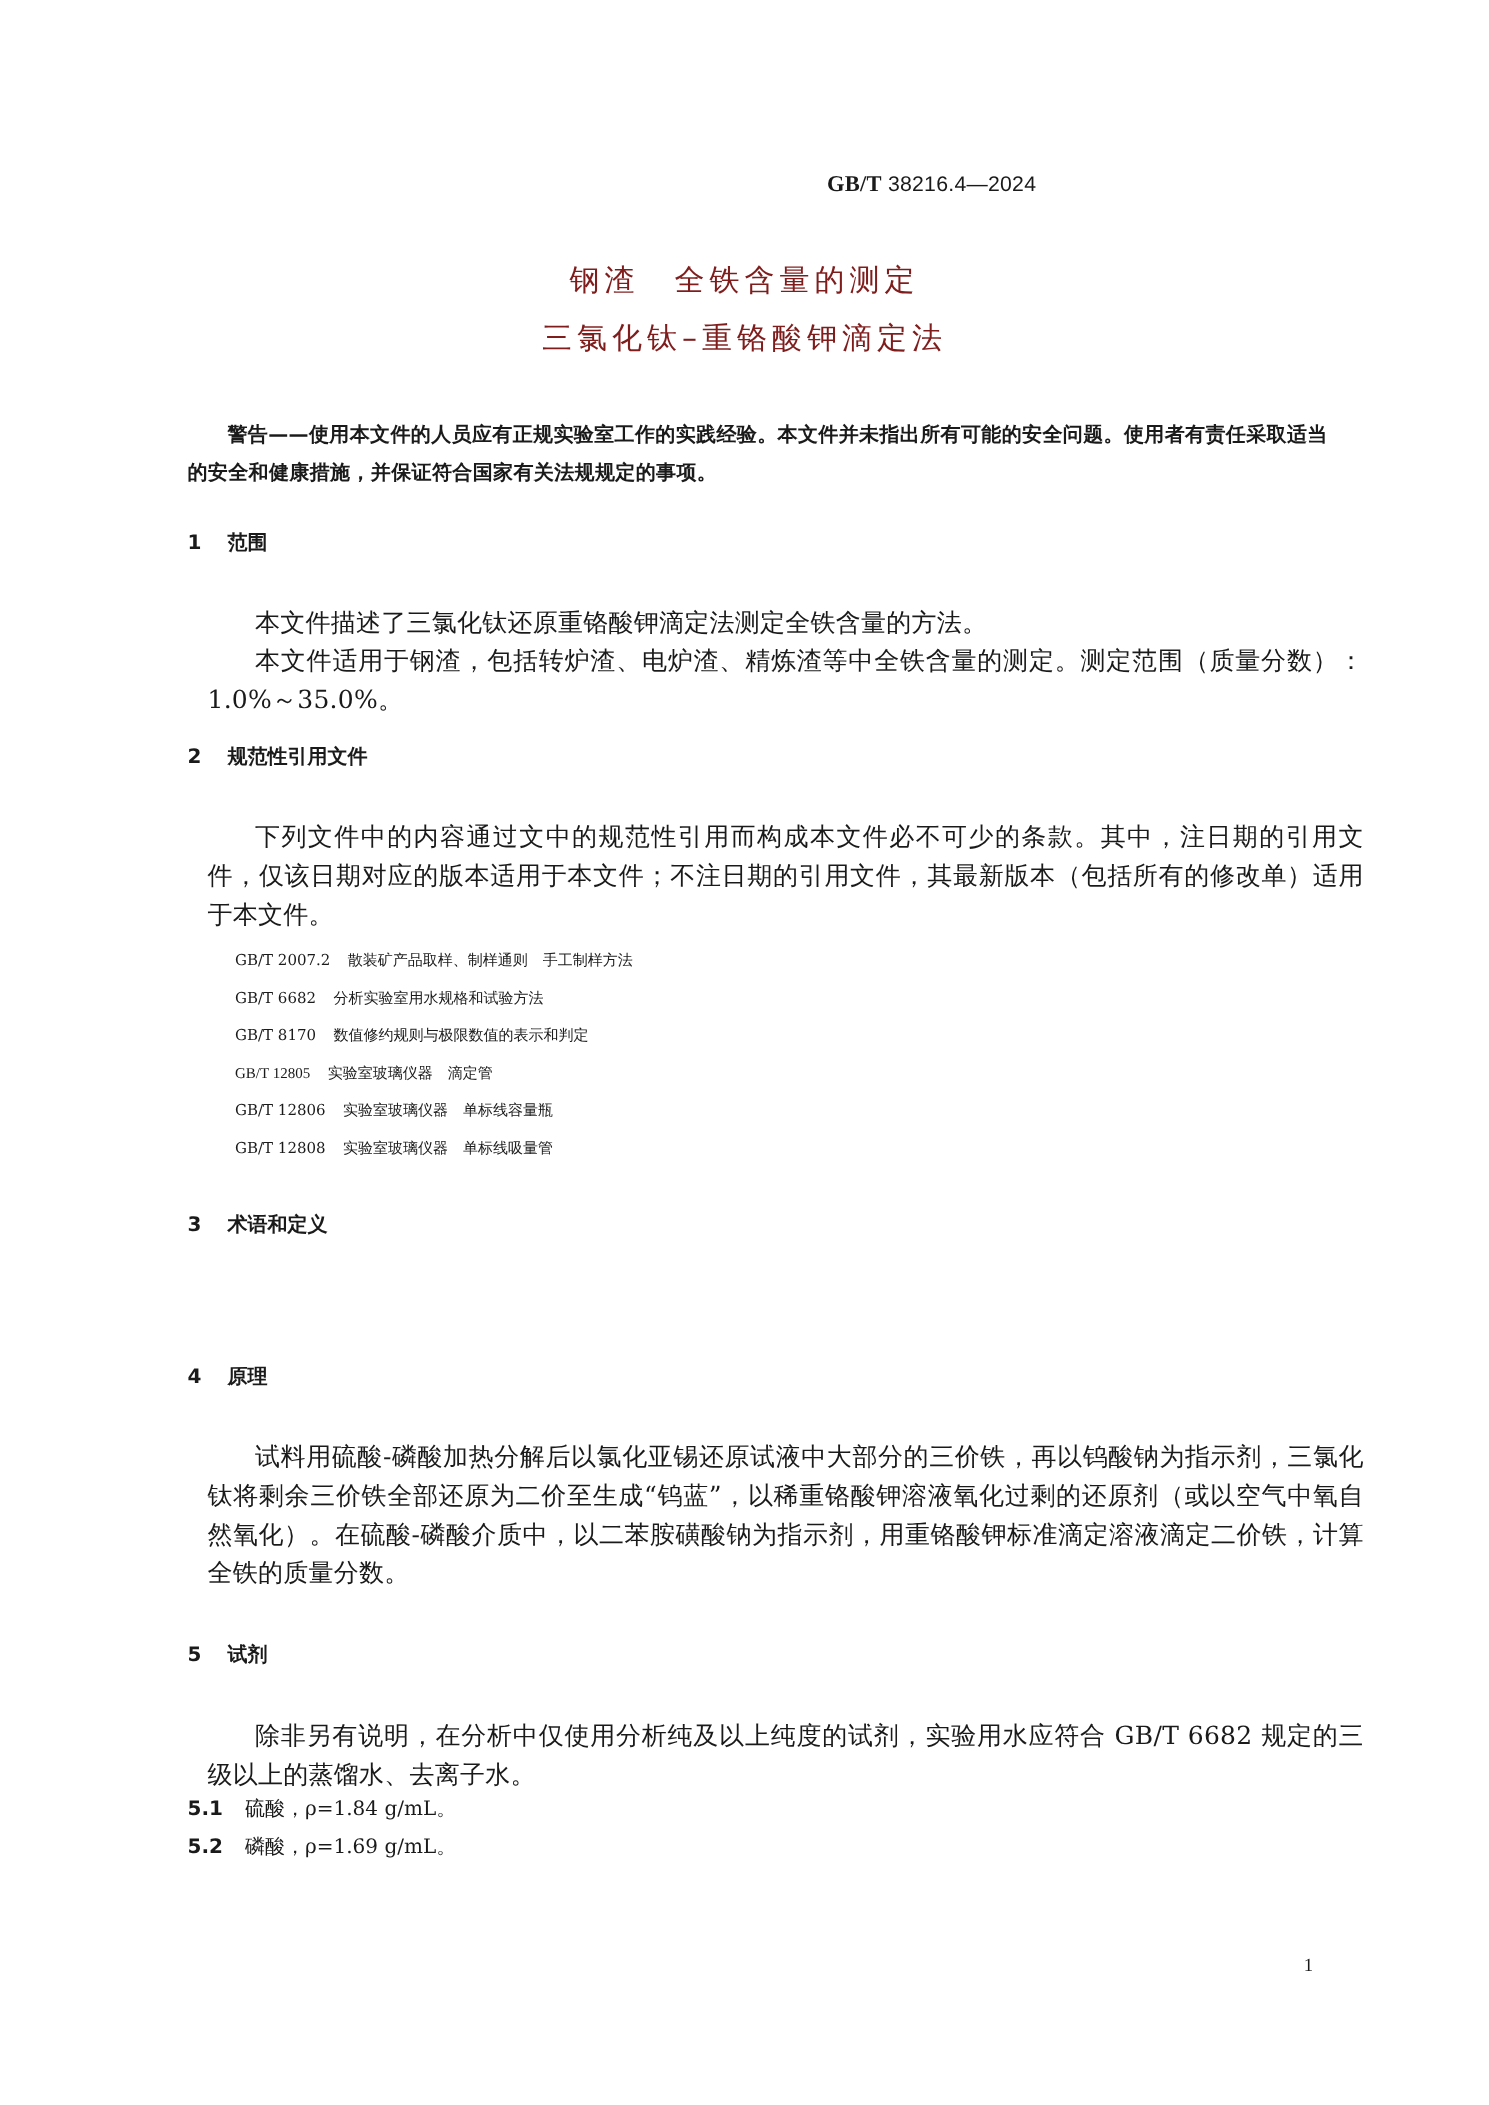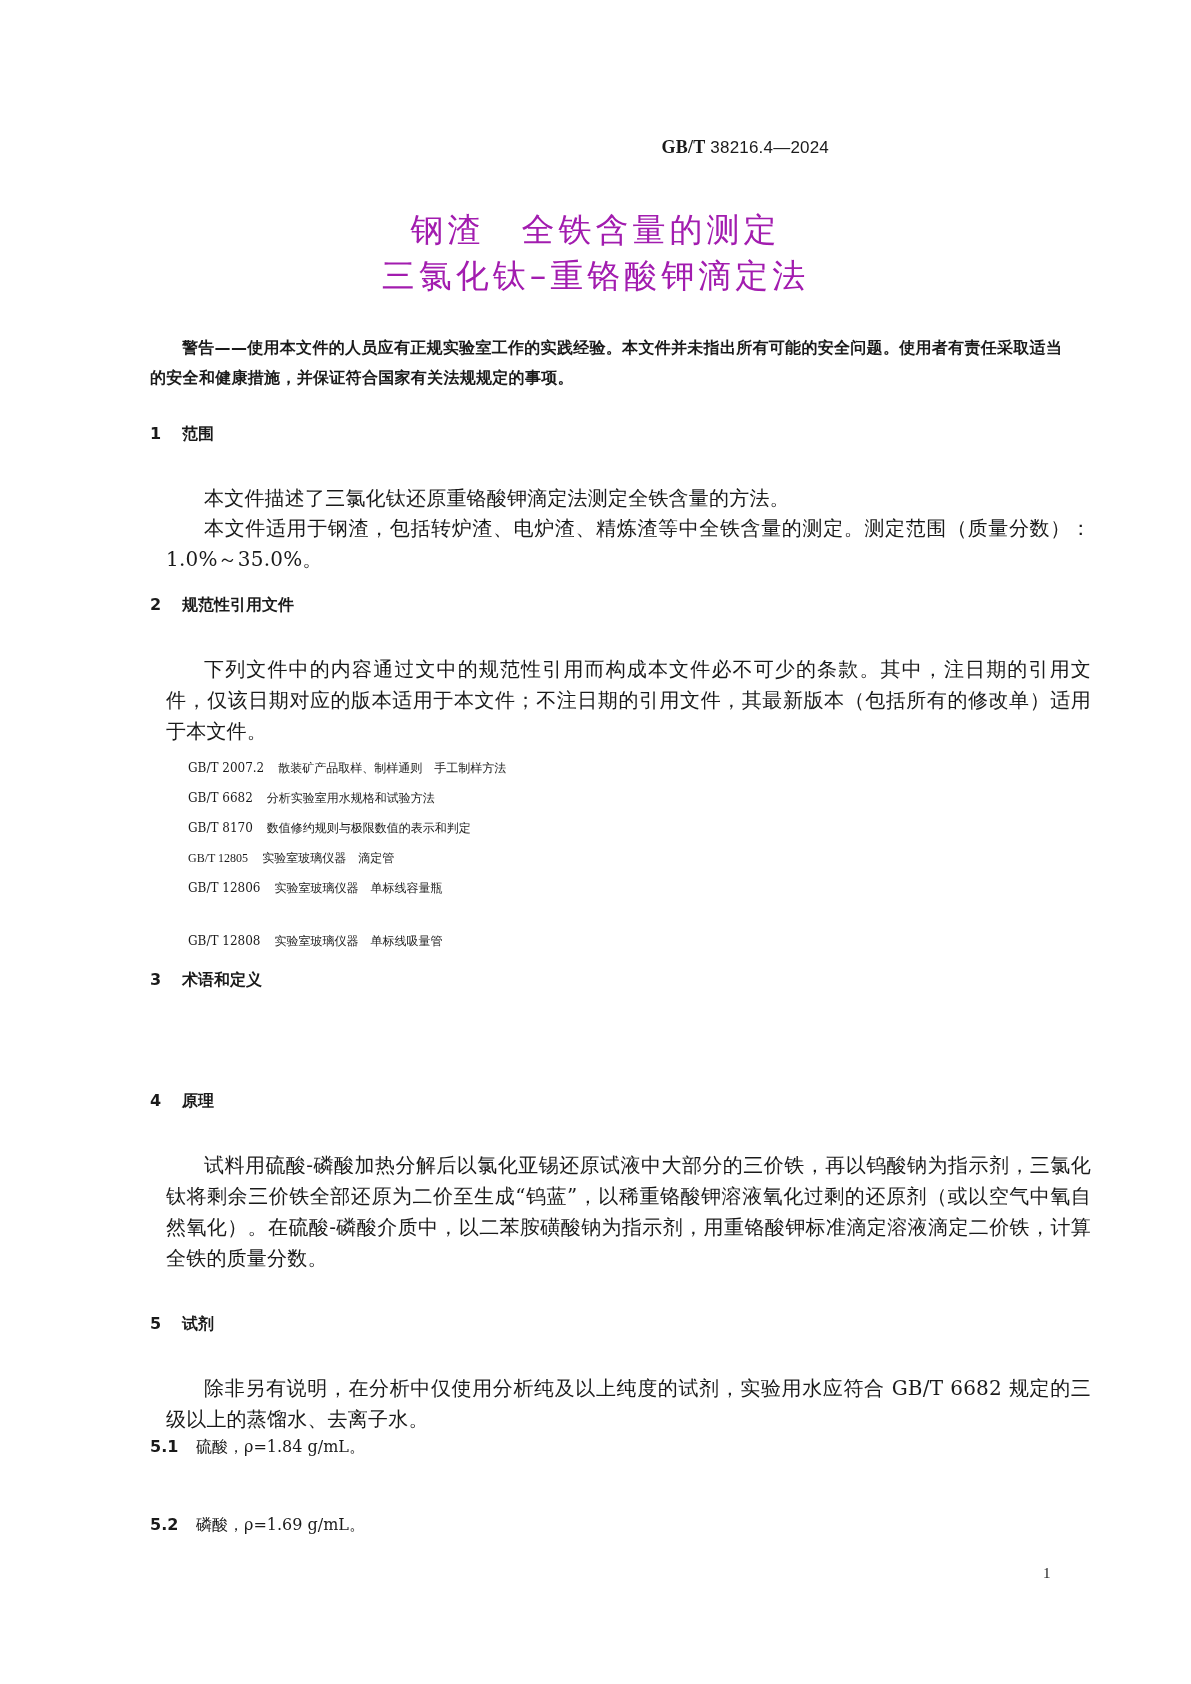--- a/index.html
+++ b/index.html
@@ -1,20 +1,20 @@
 <!DOCTYPE html>
 <html><head>
   <meta charset="utf-8">
   <style>
     html, body { margin: 0; padding: 0; background: #ffffff; }
     body { width: 1191px; height: 1684px; position: relative; overflow: hidden; color: #1a1a1a; }
     .page { position: absolute; left: 0; top: 0; width: 944px; height: 1684px; }
     .std-code { position: absolute; right: 115px; top: 137px; font-family: "Liberation Sans", sans-serif; font-size: 17px; letter-spacing: 0.2px; }
     .std-code b { font-family: "Liberation Serif", serif; font-weight: bold; font-size: 18px; }
-    .title { position: absolute; left: 0; width: 1191px; text-align: center; font-family: "DejaVu Sans", sans-serif; font-size: 33px; letter-spacing: 4px; color: #a21caf; }
+    .title { position: absolute; left: 0; width: 1191px; text-align: center; font-family: "DejaVu Sans", sans-serif; font-size: 24px; letter-spacing: 4px; color: #7f1d1d; }
     .t1 { top: 208px; }
     .t2 { top: 254px; }
     .warning { position: absolute; left: 150px; width: 925px; top: 333px; font-family: "DejaVu Sans", sans-serif; font-weight: bold; font-size: 16px; line-height: 30px; text-indent: 32px; letter-spacing: 0.3px; }
     .h { position: absolute; left: 150px; font-family: "DejaVu Sans", sans-serif; font-weight: bold; font-size: 16px; }
     .h .num { display: inline-block; width: 32px; }
     .p { position: absolute; left: 166px; width: 925px; font-family: "DejaVu Serif", serif; font-size: 20px; line-height: 31px; text-align: justify; letter-spacing: 0.2px; }
     .indent { text-indent: 38px; }
     .ref { position: absolute; left: 188px; font-family: "DejaVu Serif", serif; font-size: 12px; }
     .ref .code { display: inline-block; margin-right: 14px; }
     .item { position: absolute; left: 150px; font-family: "DejaVu Serif", serif; font-size: 16px; }
@@ -54,39 +54,39 @@
   </div>
   <div class="ref" style="top:820px;">
     <span class="code">GB/T 8170</span><span>数值修约规则与极限数值的表示和判定</span>
   </div>
   <div class="ref" style="top:850px;font-family:Liberation Serif, serif;">
     <span class="code">GB/T 12805</span><span>实验室玻璃仪器　滴定管</span>
   </div>
   <div class="ref" style="top:880px;">
     <span class="code">GB/T 12806</span><span>实验室玻璃仪器　单标线容量瓶</span>
   </div>
-  <div class="ref" style="top:910px;margin-top:23px;">
+  <div class="ref" style="top:910px;">
     <span class="code">GB/T 12808</span><span>实验室玻璃仪器　单标线吸量管</span>
   </div>
 
   <div class="h" style="top:970px;">
     <span class="num">3</span><span>术语和定义</span>
   </div>
 
   <div class="h" style="top:1091px;">
     <span class="num">4</span><span>原理</span>
   </div>
   <div class="p indent" style="top:1150px;">试料用硫酸-磷酸加热分解后以氯化亚锡还原试液中大部分的三价铁，再以钨酸钠为指示剂，三氯化钛将剩余三价铁全部还原为二价至生成“钨蓝”，以稀重铬酸钾溶液氧化过剩的还原剂（或以空气中氧自然氧化）。在硫酸-磷酸介质中，以二苯胺磺酸钠为指示剂，用重铬酸钾标准滴定溶液滴定二价铁，计算全铁的质量分数。</div>
 
   <div class="h" style="top:1314px;">
     <span class="num">5</span><span>试剂</span>
   </div>
   <div class="p indent" style="top:1373px;">除非另有说明，在分析中仅使用分析纯及以上纯度的试剂，实验用水应符合 GB/T 6682 规定的三级以上的蒸馏水、去离子水。</div>
 
   <div class="item" style="top:1437px;">
     <span class="inum">5.1</span><span>硫酸，ρ=1.84 g/mL。</span>
   </div>
-  <div class="item" style="top:1467px;margin-top:48px;">
+  <div class="item" style="top:1467px;">
     <span class="inum">5.2</span><span>磷酸，ρ=1.69 g/mL。</span>
   </div>
 
   <div class="pageno">1</div>
 </div>
 
 </body></html>

